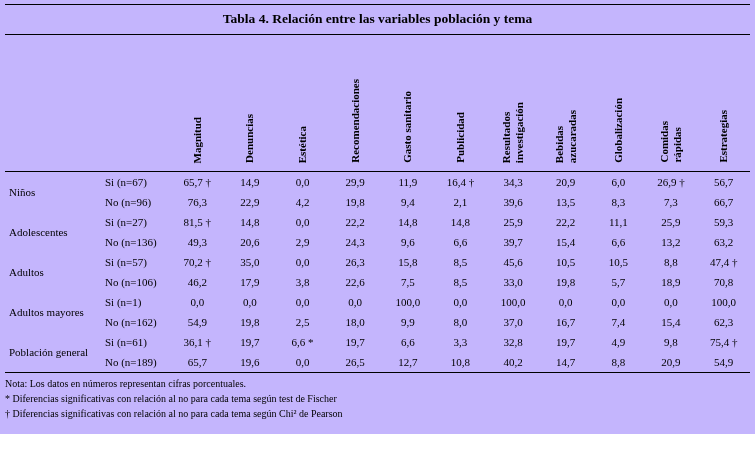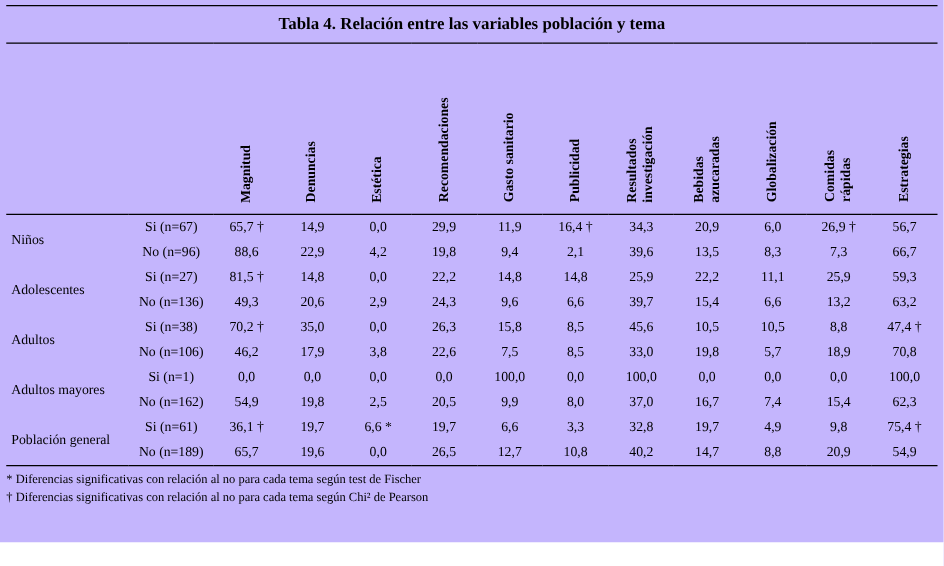--- a/index.html
+++ b/index.html
@@ -42,21 +42,21 @@
     writing-mode: vertical-rl;
     transform: rotate(180deg);
     white-space: pre-line;
     line-height: 1.18;
     text-align: left;
     font-size: 11px;
     max-height: 116px;
   }
   td { padding: 4px 2px; }
   td.pop { text-align: left; padding-left: 4px; vertical-align: middle; margin-left: 25px; }
-  td.sub { text-align: center; white-space: nowrap; margin-top: 16px; }
+  td.sub { text-align: left; white-space: nowrap; margin-top: 16px; }
   td.val { text-align: center; white-space: nowrap; }
   td.val.bold { font-weight: normal; }
   .notes { font-size: 10px; margin-top: 3px; line-height: 1.5; }
 </style>
 </head>
 <body>
 
 <div class="sheet">
   <div class="rule"></div>
   <div class="title">Tabla 4. Relación entre las variables población y tema</div>
@@ -93,21 +93,21 @@
           <td class="val">11,9</td>
           <td class="val bold">16,4 †</td>
           <td class="val">34,3</td>
           <td class="val">20,9</td>
           <td class="val">6,0</td>
           <td class="val bold">26,9 †</td>
           <td class="val">56,7</td>
         </tr>
         <tr>
           <td class="sub">No (n=96)</td>
-          <td class="val">88,6</td>
+          <td class="val">76,3</td>
           <td class="val">22,9</td>
           <td class="val">4,2</td>
           <td class="val">19,8</td>
           <td class="val">9,4</td>
           <td class="val">2,1</td>
           <td class="val">39,6</td>
           <td class="val">13,5</td>
           <td class="val">8,3</td>
           <td class="val">7,3</td>
           <td class="val">66,7</td>
@@ -136,21 +136,21 @@
           <td class="val">9,6</td>
           <td class="val">6,6</td>
           <td class="val">39,7</td>
           <td class="val">15,4</td>
           <td class="val">6,6</td>
           <td class="val">13,2</td>
           <td class="val">63,2</td>
         </tr>
         <tr>
           <td class="pop" rowspan="2">Adultos</td>
-          <td class="sub">Si (n=38)</td>
+          <td class="sub">Si (n=57)</td>
           <td class="val bold">70,2 †</td>
           <td class="val">35,0</td>
           <td class="val">0,0</td>
           <td class="val">26,3</td>
           <td class="val">15,8</td>
           <td class="val">8,5</td>
           <td class="val">45,6</td>
           <td class="val">10,5</td>
           <td class="val">10,5</td>
           <td class="val">8,8</td>
@@ -183,21 +183,21 @@
           <td class="val">0,0</td>
           <td class="val">0,0</td>
           <td class="val">0,0</td>
           <td class="val">100,0</td>
         </tr>
         <tr>
           <td class="sub">No (n=162)</td>
           <td class="val">54,9</td>
           <td class="val">19,8</td>
           <td class="val">2,5</td>
-          <td class="val">20,5</td>
+          <td class="val">18,0</td>
           <td class="val">9,9</td>
           <td class="val">8,0</td>
           <td class="val">37,0</td>
           <td class="val">16,7</td>
           <td class="val">7,4</td>
           <td class="val">15,4</td>
           <td class="val">62,3</td>
         </tr>
         <tr>
           <td class="pop" rowspan="2">Población general</td>
@@ -225,16 +225,17 @@
           <td class="val">40,2</td>
           <td class="val">14,7</td>
           <td class="val">8,8</td>
           <td class="val">20,9</td>
           <td class="val">54,9</td>
         </tr>
       </tbody>
   </table>
 
   <div class="notes">
+    <div>Nota: Los datos en números representan cifras porcentuales.</div>
     <div>* Diferencias significativas con relación al no para cada tema según test de Fischer</div>
     <div>† Diferencias significativas con relación al no para cada tema según Chi² de Pearson</div>
   </div>
 </div>
 
 </body></html>

